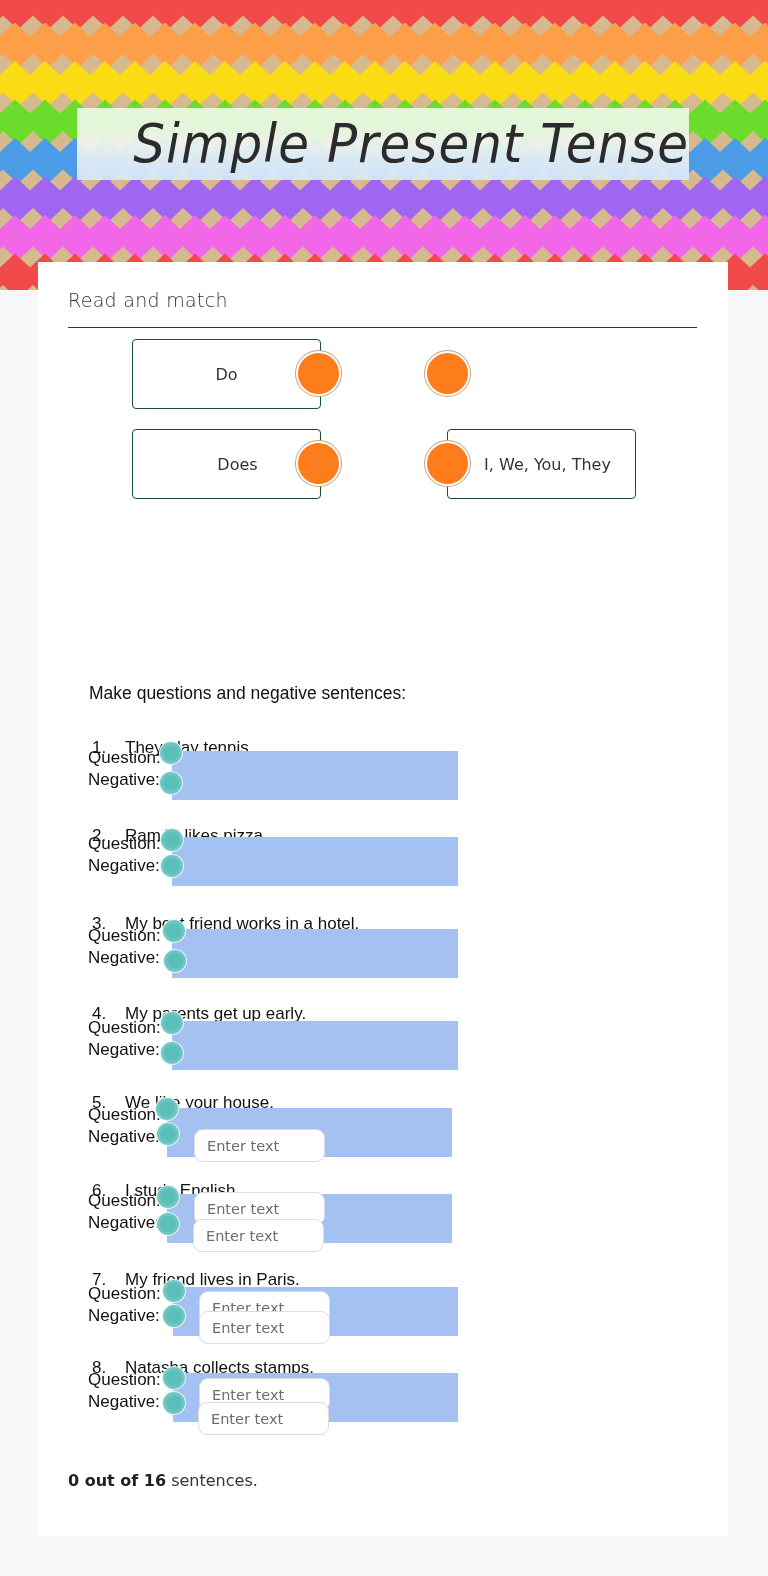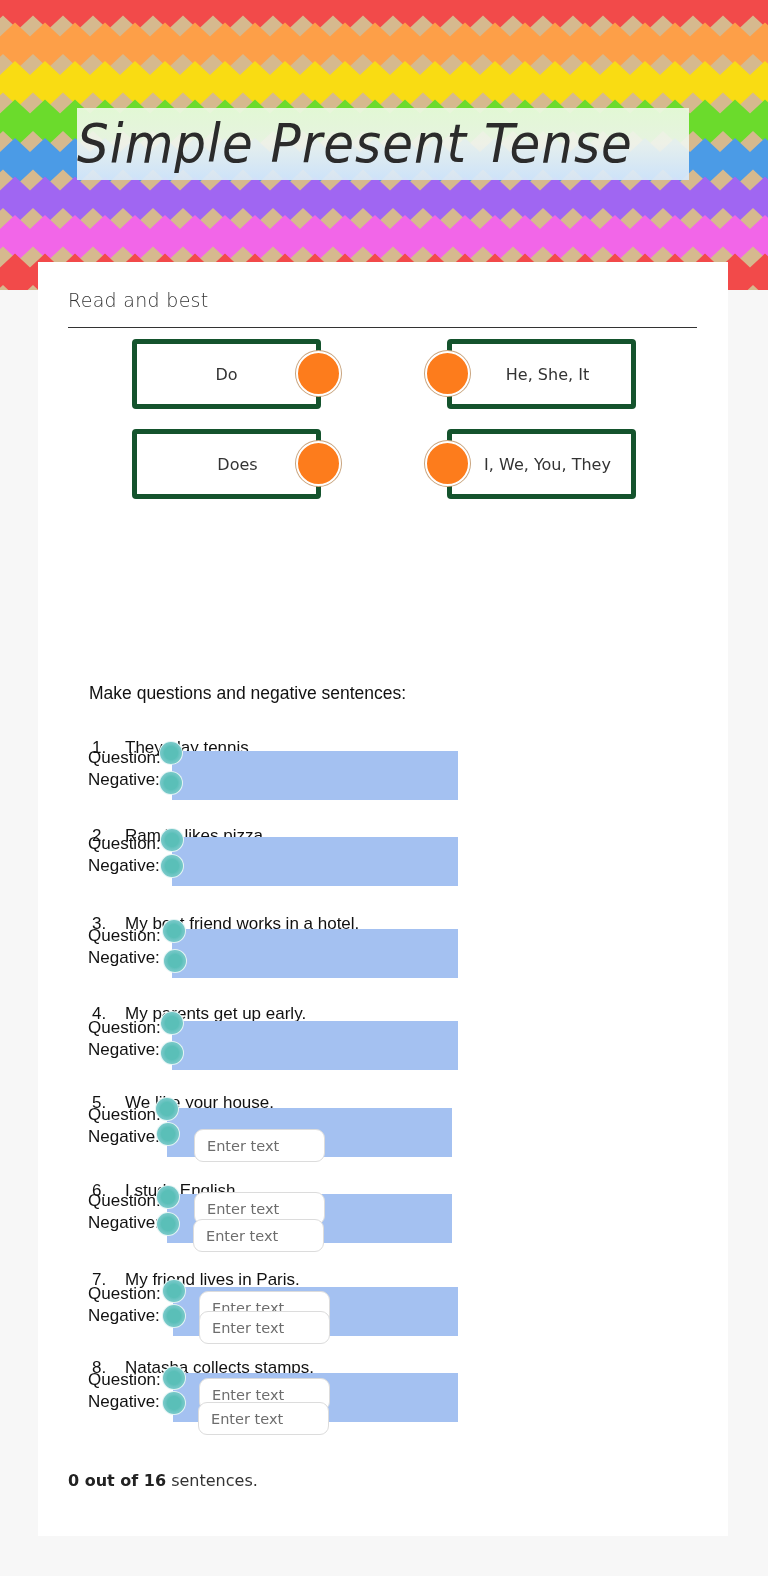--- a/index.html
+++ b/index.html
@@ -5,40 +5,40 @@
   * { box-sizing: border-box; margin: 0; padding: 0; }
   html, body { width: 768px; height: 1576px; background: #f7f7f7; overflow: hidden; }
   body { position: relative; font-family: "Liberation Sans", sans-serif; color: #222; }
 
   .header { position: absolute; left: 0; top: 0; width: 768px; height: 290px; overflow: hidden; }
   .header svg { display: block; }
 
   .title-box {
     position: absolute; left: 77px; top: 108px; width: 612px; height: 72px;
     background: linear-gradient(180deg, rgba(235,250,225,0.93) 0%, rgba(240,245,238,0.93) 50%, rgba(215,232,250,0.93) 100%);
-    display: flex; align-items: center; justify-content: flex-start;
+    display: flex; align-items: center; justify-content: flex-end;
   }
   .title-text {
     font-family: "DejaVu Sans", sans-serif; font-weight: 200; font-size: 50px; letter-spacing: 1px;
     color: #2b2b2b; font-style: italic; transform: scaleY(1.05);
   }
 
   .card {
     position: absolute; left: 38px; top: 262px; width: 690px; height: 1274px;
     background: #ffffff;
   }
 
   .section-heading {
     position: absolute; left: 30px; top: 27px; font-family: "DejaVu Sans", sans-serif;
     font-size: 19px; font-weight: 200; color: #333; letter-spacing: 0.3px;
   }
   .section-rule { position: absolute; left: 30px; top: 65px; width: 629px; height: 1px; background: #333; }
 
   .match-box {
-    position: absolute; width: 189px; height: 70px; border: 5px solid #14532d; border-radius: 4px;
+    position: absolute; width: 189px; height: 70px; border: 1px solid #14532d; border-radius: 4px;
     background: #fff; display: flex; align-items: center; justify-content: center;
     font-family: "DejaVu Sans", sans-serif; font-size: 16px; color: #333;
   }
   .match-box.right span { padding-left: 12px; }
   .match-dot {
     position: absolute; width: 45px; height: 45px; border-radius: 50%;
     background: #fd7c1c; border: 2px solid #ffffff; box-shadow: 0 0 0 1px #c9a47e;
   }
 
   .worksheet-text { position: absolute; font-family: "Liberation Sans", sans-serif; font-size: 17px; color: #111; white-space: nowrap; }
@@ -74,36 +74,33 @@
       <path d="M -30 190.5 L -15 176.5 L 0 190.5 L 15 176.5 L 30 190.5 L 45 176.5 L 60 190.5 L 75 176.5 L 90 190.5 L 105 176.5 L 120 190.5 L 135 176.5 L 150 190.5 L 165 176.5 L 180 190.5 L 195 176.5 L 210 190.5 L 225 176.5 L 240 190.5 L 255 176.5 L 270 190.5 L 285 176.5 L 300 190.5 L 315 176.5 L 330 190.5 L 345 176.5 L 360 190.5 L 375 176.5 L 390 190.5 L 405 176.5 L 420 190.5 L 435 176.5 L 450 190.5 L 465 176.5 L 480 190.5 L 495 176.5 L 510 190.5 L 525 176.5 L 540 190.5 L 555 176.5 L 570 190.5 L 585 176.5 L 600 190.5 L 615 176.5 L 630 190.5 L 645 176.5 L 660 190.5 L 675 176.5 L 690 190.5 L 705 176.5 L 720 190.5 L 735 176.5 L 750 190.5 L 765 176.5 L 780 190.5 L 795 176.5 L 813 208 L 798 222 L 783 208 L 768 222 L 753 208 L 738 222 L 723 208 L 708 222 L 693 208 L 678 222 L 663 208 L 648 222 L 633 208 L 618 222 L 603 208 L 588 222 L 573 208 L 558 222 L 543 208 L 528 222 L 513 208 L 498 222 L 483 208 L 468 222 L 453 208 L 438 222 L 423 208 L 408 222 L 393 208 L 378 222 L 363 208 L 348 222 L 333 208 L 318 222 L 303 208 L 288 222 L 273 208 L 258 222 L 243 208 L 228 222 L 213 208 L 198 222 L 183 208 L 168 222 L 153 208 L 138 222 L 123 208 L 108 222 L 93 208 L 78 222 L 63 208 L 48 222 L 33 208 L 18 222 L 3 208 L -12 222 Z" fill="#a066f2"></path>
       <path d="M -30 229 L -15 215 L 0 229 L 15 215 L 30 229 L 45 215 L 60 229 L 75 215 L 90 229 L 105 215 L 120 229 L 135 215 L 150 229 L 165 215 L 180 229 L 195 215 L 210 229 L 225 215 L 240 229 L 255 215 L 270 229 L 285 215 L 300 229 L 315 215 L 330 229 L 345 215 L 360 229 L 375 215 L 390 229 L 405 215 L 420 229 L 435 215 L 450 229 L 465 215 L 480 229 L 495 215 L 510 229 L 525 215 L 540 229 L 555 215 L 570 229 L 585 215 L 600 229 L 615 215 L 630 229 L 645 215 L 660 229 L 675 215 L 690 229 L 705 215 L 720 229 L 735 215 L 750 229 L 765 215 L 780 229 L 795 215 L 813 246.5 L 798 260.5 L 783 246.5 L 768 260.5 L 753 246.5 L 738 260.5 L 723 246.5 L 708 260.5 L 693 246.5 L 678 260.5 L 663 246.5 L 648 260.5 L 633 246.5 L 618 260.5 L 603 246.5 L 588 260.5 L 573 246.5 L 558 260.5 L 543 246.5 L 528 260.5 L 513 246.5 L 498 260.5 L 483 246.5 L 468 260.5 L 453 246.5 L 438 260.5 L 423 246.5 L 408 260.5 L 393 246.5 L 378 260.5 L 363 246.5 L 348 260.5 L 333 246.5 L 318 260.5 L 303 246.5 L 288 260.5 L 273 246.5 L 258 260.5 L 243 246.5 L 228 260.5 L 213 246.5 L 198 260.5 L 183 246.5 L 168 260.5 L 153 246.5 L 138 260.5 L 123 246.5 L 108 260.5 L 93 246.5 L 78 260.5 L 63 246.5 L 48 260.5 L 33 246.5 L 18 260.5 L 3 246.5 L -12 260.5 Z" fill="#f266e8"></path>
       <path d="M -30 267.5 L -15 253.5 L 0 267.5 L 15 253.5 L 30 267.5 L 45 253.5 L 60 267.5 L 75 253.5 L 90 267.5 L 105 253.5 L 120 267.5 L 135 253.5 L 150 267.5 L 165 253.5 L 180 267.5 L 195 253.5 L 210 267.5 L 225 253.5 L 240 267.5 L 255 253.5 L 270 267.5 L 285 253.5 L 300 267.5 L 315 253.5 L 330 267.5 L 345 253.5 L 360 267.5 L 375 253.5 L 390 267.5 L 405 253.5 L 420 267.5 L 435 253.5 L 450 267.5 L 465 253.5 L 480 267.5 L 495 253.5 L 510 267.5 L 525 253.5 L 540 267.5 L 555 253.5 L 570 267.5 L 585 253.5 L 600 267.5 L 615 253.5 L 630 267.5 L 645 253.5 L 660 267.5 L 675 253.5 L 690 267.5 L 705 253.5 L 720 267.5 L 735 253.5 L 750 267.5 L 765 253.5 L 780 267.5 L 795 253.5 L 813 285 L 798 299 L 783 285 L 768 299 L 753 285 L 738 299 L 723 285 L 708 299 L 693 285 L 678 299 L 663 285 L 648 299 L 633 285 L 618 299 L 603 285 L 588 299 L 573 285 L 558 299 L 543 285 L 528 299 L 513 285 L 498 299 L 483 285 L 468 299 L 453 285 L 438 299 L 423 285 L 408 299 L 393 285 L 378 299 L 363 285 L 348 299 L 333 285 L 318 299 L 303 285 L 288 299 L 273 285 L 258 299 L 243 285 L 228 299 L 213 285 L 198 299 L 183 285 L 168 299 L 153 285 L 138 299 L 123 285 L 108 299 L 93 285 L 78 299 L 63 285 L 48 299 L 33 285 L 18 299 L 3 285 L -12 299 Z" fill="#f24a4a"></path>
     </svg>
   <div class="title-box">
     <span class="title-text">Simple Present Tense</span>
   </div>
 </div>
 
 <div class="card">
-  <div class="section-heading">Read and best</div>
+  <div class="section-heading">Read and match</div>
   <div class="section-rule"></div>
 
   <div class="match-box" style="left:94px; top:77px;">
     <span>Do</span>
   </div>
   <div class="match-dot" style="left:258px; top:89px;"></div>
 
   <div class="match-box" style="left:94px; top:167px;padding-left:22px;">
     <span>Does</span>
   </div>
   <div class="match-dot" style="left:258px; top:179px;"></div>
 
-  <div class="match-box right" style="left:409px; top:77px;">
-    <span>He, She, It</span>
-  </div>
   <div class="match-dot" style="left:387px; top:89px;"></div>
 
   <div class="match-box right" style="left:409px; top:167px;">
     <span>I, We, You, They</span>
   </div>
   <div class="match-dot" style="left:387px; top:179px;"></div>
 
   <div class="worksheet-text instructions">Make questions and negative sentences:</div>
 
   <div id="items">

